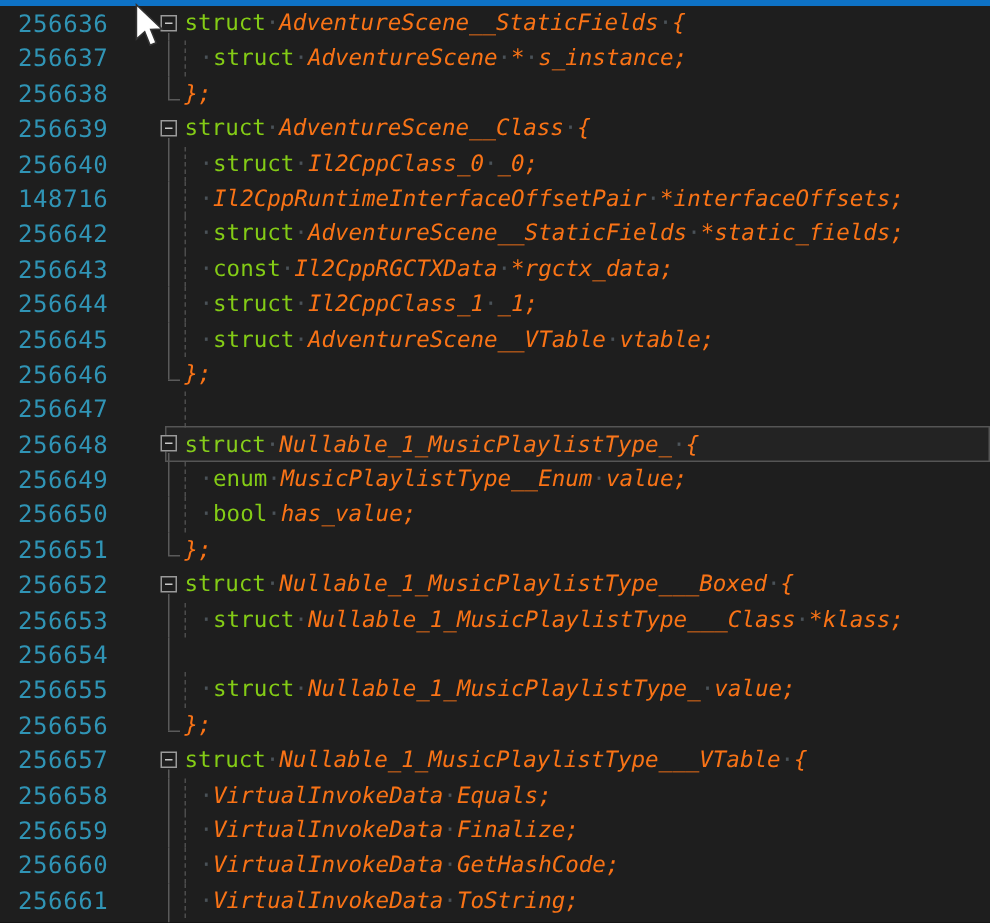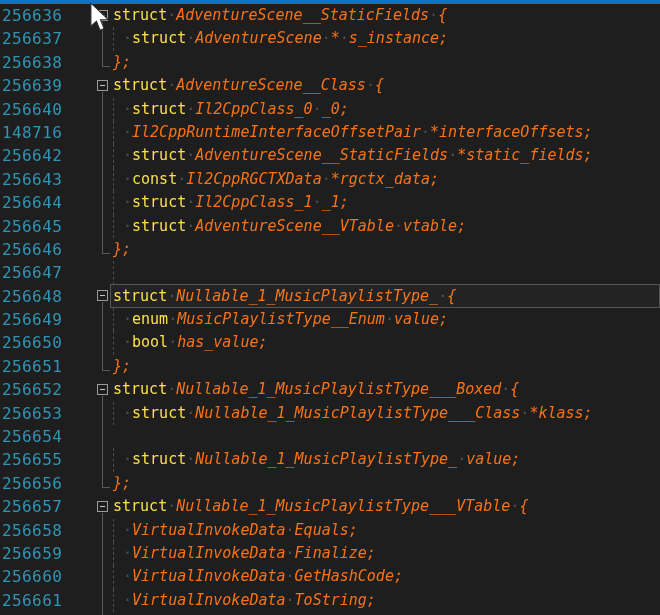--- a/index.html
+++ b/index.html
@@ -15,28 +15,28 @@
   .lines{position:absolute;left:0;top:4px;width:660px;}
   .line{
     position:relative;
     display:flex;
     height:23.4px;
     line-height:23.4px;
     font-size:15px;
     white-space:pre;
   }
   .num{
-    flex:none;width:95px;padding-left:2px;
+    flex:none;width:95px;padding-left:12px;
     color:#3094B5;
     font-size:16px;
     letter-spacing:.4px;
   }
   .margin{flex:none;width:16px;position:relative;}
   .code{flex:1;position:relative;white-space:pre;color:#D6D6D6;}
-  .k{color:#fde047;}
+  .k{color:#84cc16;}
   .t{color:#f97316;font-style:italic;}
   .w{color:#4A5258;}
   .gd{
     display:inline-block;width:9px;height:23.4px;
     vertical-align:top;
     border-left:1px dashed #4C4C4C;
   }
   
   .vl{position:absolute;left:5px;width:1px;background:#5A5A5A;}
   .vl-full{top:0;bottom:0;}

